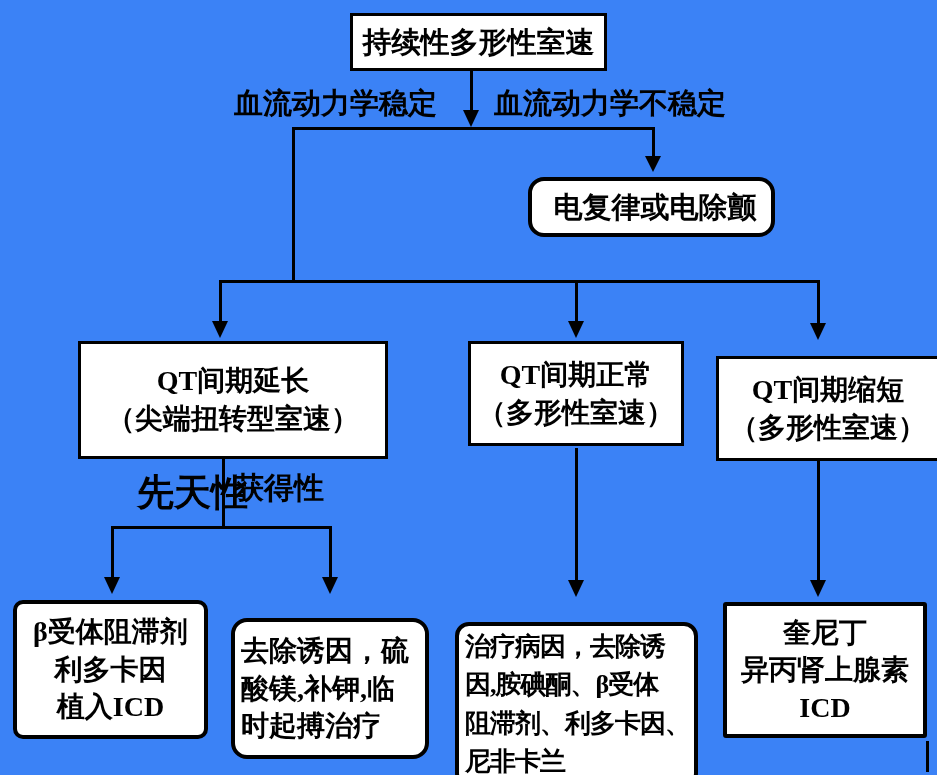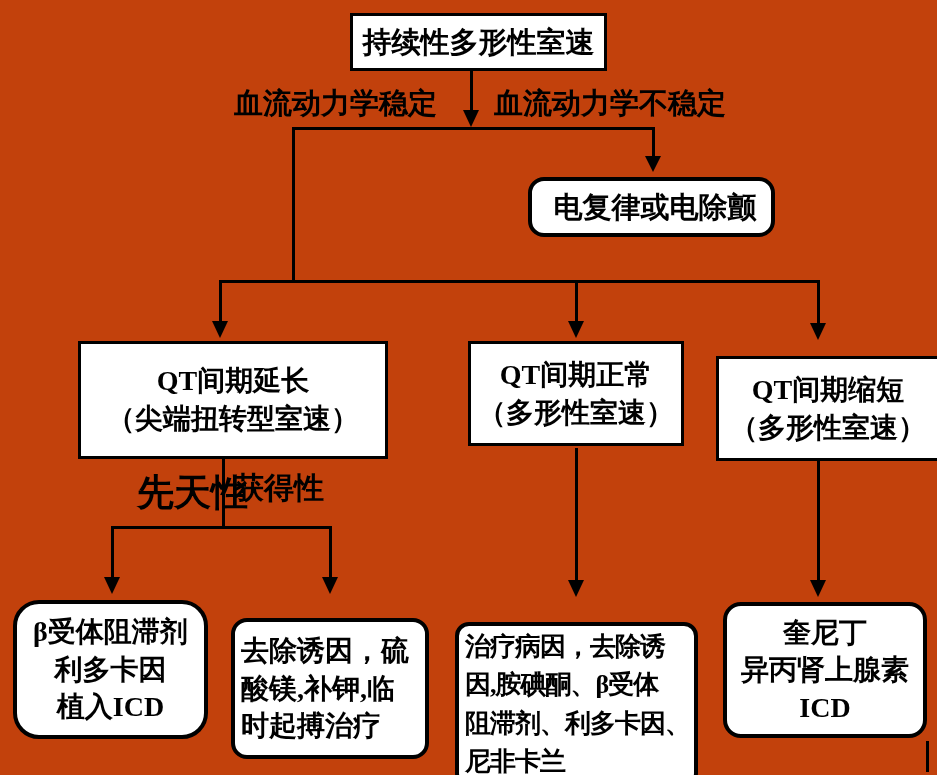--- a/index.html
+++ b/index.html
@@ -1,17 +1,17 @@
 <!DOCTYPE html>
 <html><head>
 <meta charset="utf-8">
 <style>
   html,body{margin:0;padding:0;background:#ffffff;}
   .canvas{
-    position:relative;width:937px;height:775px;background:#c2410c;
+    position:relative;width:937px;height:775px;background:#3b82f6;
     font-family:"Liberation Serif","DejaVu Serif",serif;
     color:#000;font-weight:bold;overflow:hidden;
   }
   .wires{position:absolute;left:0;top:0;}
   .w{fill:none;stroke:#000;stroke-width:3;shape-rendering:crispEdges;}
   .ah{fill:#000;stroke:none;}
   .box{
     position:absolute;box-sizing:border-box;border:3px solid #000;background:#ffffff;
     display:flex;flex-direction:column;justify-content:center;align-items:center;
     text-align:center;line-height:1.34;
@@ -77,38 +77,38 @@
   </div>
 
   <div class="box" style="left:708px;top:356px;width:224px;height:105px;font-size:28px;margin-left:8px;">
     <div class="bl">QT间期缩短</div>
     <div class="bl">（多形性室速）</div>
   </div>
 
   <div class="elabel" style="left:113px;top:468px;font-size:37px;margin-left:24px;">先天性</div>
   <div class="elabel" style="left:234px;top:468px;font-size:30px;">获得性</div>
 
-  <div class="box round" style="left:13px;top:600px;width:195px;height:139px;font-size:28px;border-radius:26px;">
+  <div class="box round" style="left:13px;top:600px;width:195px;height:139px;font-size:28px;border-radius:10px;">
     <div class="bl">β受体阻滞剂</div>
     <div class="bl">利多卡因</div>
     <div class="bl">植入ICD</div>
   </div>
 
   <div class="box round leftalign" style="left:231px;top:598px;width:198px;height:141px;font-size:28px;border-radius:16px;">
     <div class="bl">去除诱因，硫</div>
     <div class="bl">酸镁,补钾,临</div>
     <div class="bl">时起搏治疗</div>
   </div>
 
   <div class="box round leftalign tight" style="left:455px;top:602px;width:243px;height:165px;font-size:26px;border-radius:14px;line-height:1.48;">
     <div class="bl">治疗病因，去除诱</div>
     <div class="bl">因,胺碘酮、β受体</div>
     <div class="bl">阻滞剂、利多卡因、</div>
     <div class="bl">尼非卡兰</div>
   </div>
 
-  <div class="box round" style="left:723px;top:602px;width:204px;height:136px;font-size:28px;border-radius:18px;">
+  <div class="box round" style="left:723px;top:602px;width:204px;height:136px;font-size:28px;border-radius:3px;">
     <div class="bl">奎尼丁</div>
     <div class="bl">异丙肾上腺素</div>
     <div class="bl">ICD</div>
   </div>
 
 </div>
 
 </body></html>

